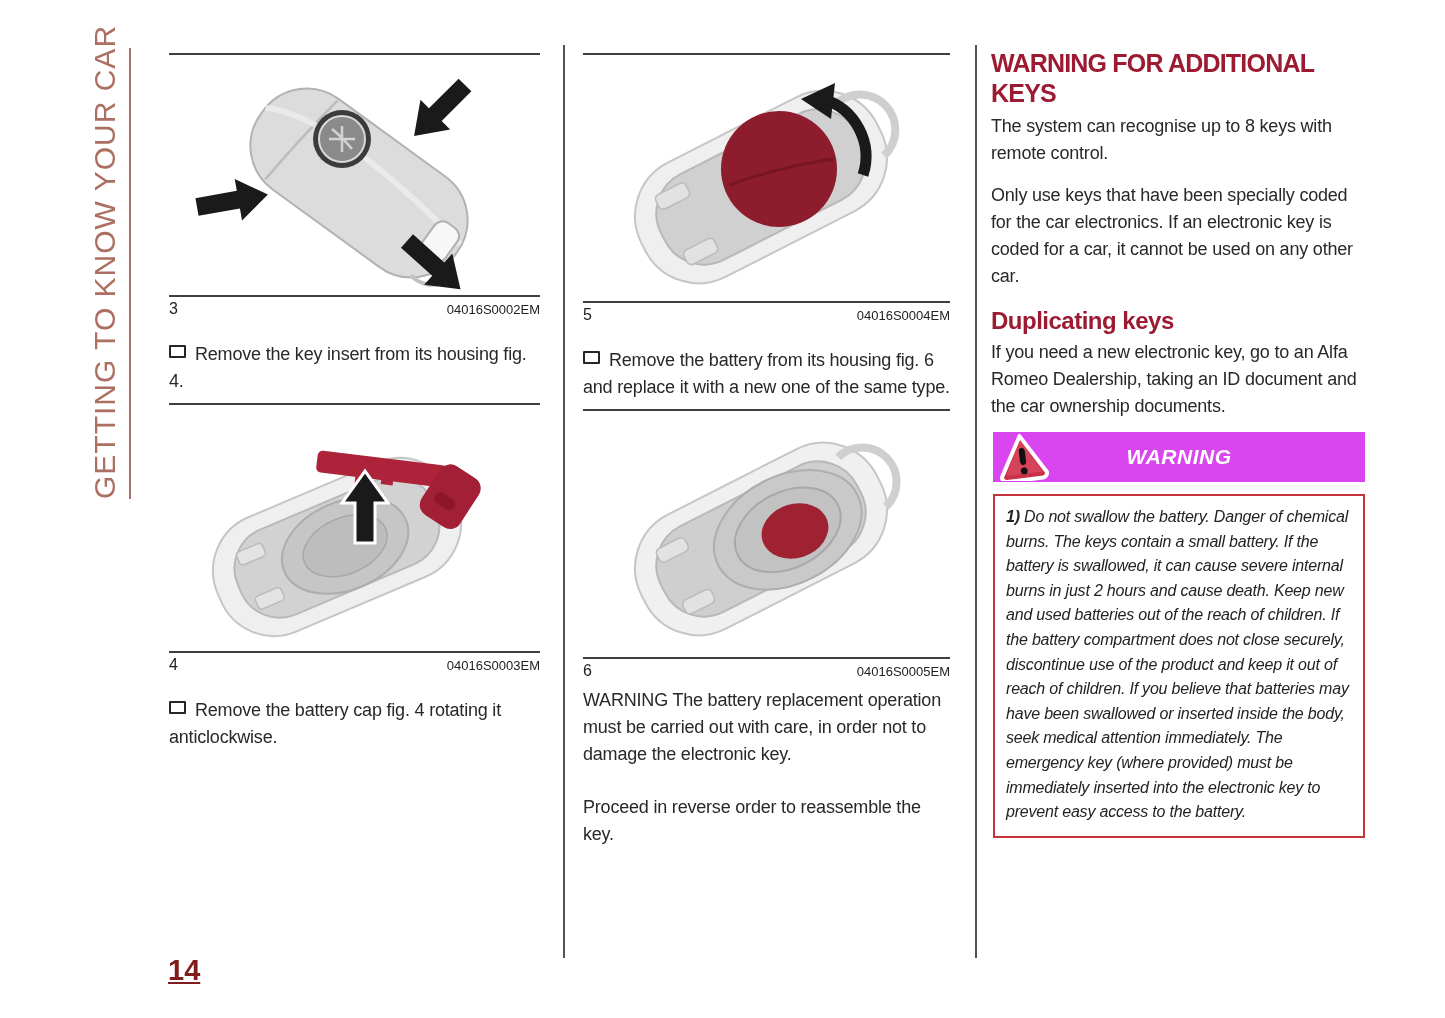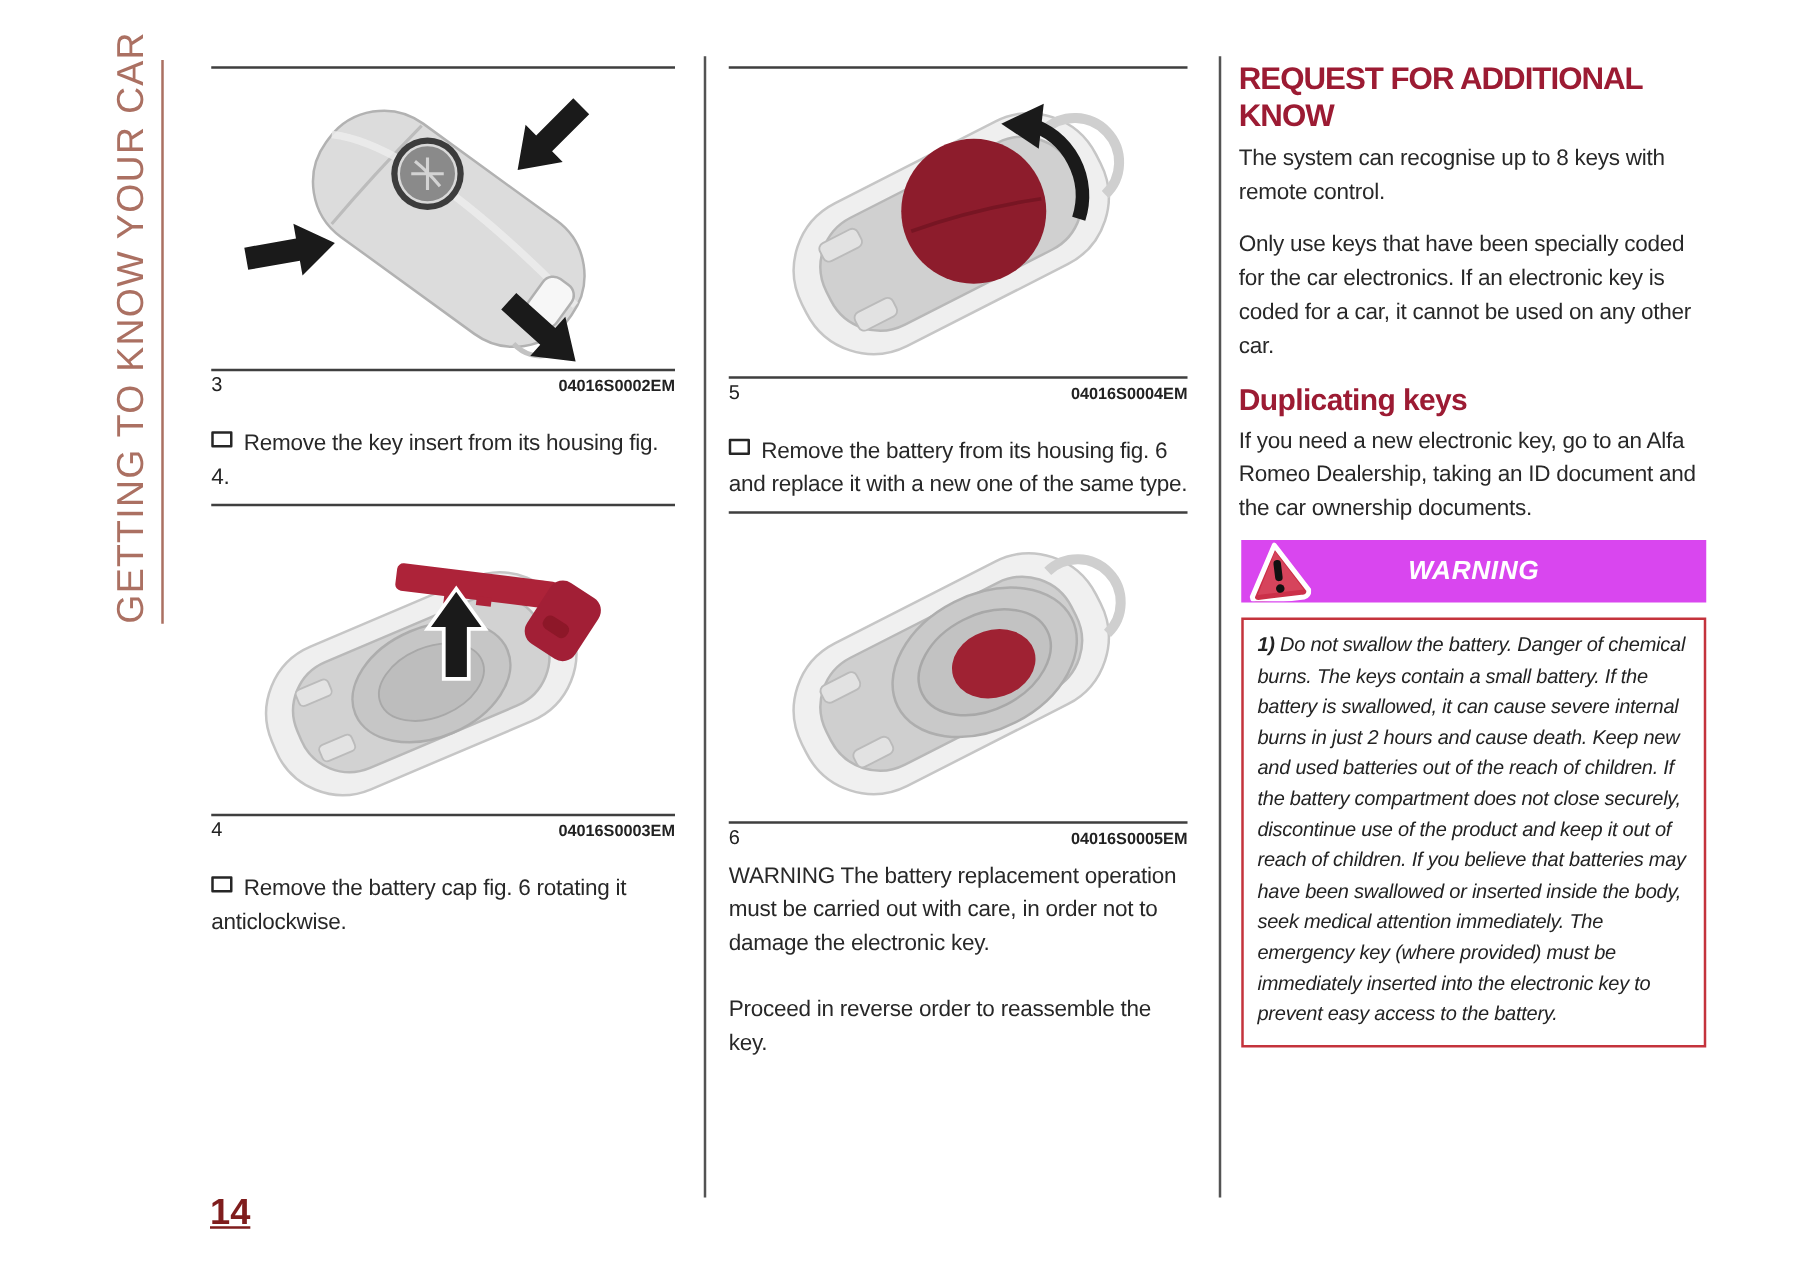--- a/index.html
+++ b/index.html
@@ -21,21 +21,21 @@
   #col3{left:991px;top:48px;width:376px;}
   
   .figure{width:100%;}
   .fig-rule{border-top:2px solid #3f3f3f;height:0;}
   .fig-img{display:block;width:100%;}
   .fig-caption{
     border-top:2px solid #3f3f3f;display:flex;justify-content:space-between;
     align-items:baseline;padding-top:3px;height:21px;
   }
   .fig-num{font-size:16px;color:#222;}
-  .fig-code{font-size:13px;font-weight:bold;color:#222;letter-spacing:0;}
+  .fig-code{font-size:13px;font-weight:normal;color:#222;letter-spacing:0;}
   
   .step,.para{font-size:18px;line-height:27px;letter-spacing:-0.2px;margin:0;}
   .step{margin-top:20px;}
   .bullet-box{
     display:inline-block;width:13px;height:9px;border:2.5px solid #262626;
     border-radius:1px;margin-right:9px;vertical-align:2px;
   }
   .mt8{margin-top:8px;}
   
   .h1red{
@@ -136,21 +136,21 @@
           <polygon points="0,-10 40,-10 40,-23 72,0 40,23 40,10 0,10" fill="#1a1a1a" stroke="#ffffff" stroke-width="3"></polygon>
         </g>
       </svg>
       <div class="fig-caption">
         <span class="fig-num">4</span>
         <span class="fig-code">04016S0003EM</span>
       </div>
     </div>
 
     <p class="step">
-      <span class="bullet-box"></span><span>Remove the battery cap fig. 6 rotating it anticlockwise.</span>
+      <span class="bullet-box"></span><span>Remove the battery cap fig. 4 rotating it anticlockwise.</span>
     </p>
   </div>
 
   <div id="col2" class="col">
 
     <div class="figure">
       <div class="fig-rule"></div>
       <svg class="fig-img" width="367" height="246" viewBox="0 0 367 246">
         <g transform="translate(178,132) rotate(-27)">
           <rect x="-132" y="-64" width="264" height="128" rx="60" fill="#efefef" stroke="#c6c6c6" stroke-width="2"></rect>
@@ -194,21 +194,21 @@
         <span class="fig-num">6</span>
         <span class="fig-code">04016S0005EM</span>
       </div>
     </div>
 
     <p class="para" style="margin-top:4px;">WARNING The battery replacement operation must be carried out with care, in order not to damage the electronic key.</p>
     <p class="para" style="margin-top:26px;">Proceed in reverse order to reassemble the key.</p>
   </div>
 
   <div id="col3" class="col">
-    <h1 class="h1red">REQUEST FOR ADDITIONAL KNOW</h1>
+    <h1 class="h1red">WARNING FOR ADDITIONAL KEYS</h1>
     <p class="para">The system can recognise up to 8 keys with remote control.</p>
     <p class="para">Only use keys that have been specially coded for the car electronics. If an electronic key is coded for a car, it cannot be used on any other car.</p>
     <h2 class="h2red">Duplicating keys</h2>
     <p class="para">If you need a new electronic key, go to an Alfa Romeo Dealership, taking an ID document and the car ownership documents.</p>
 
     <div class="warn-bar">
       <span class="warn-icon">
         <svg width="54" height="48" viewBox="0 0 54 48">
           <g transform="rotate(-7 27 24)">
             <path d="M 27 3 L 50 42 a 5 5 0 0 1 -4.5 5 L 9 47 a 5 5 0 0 1 -4.5 -5 Z" fill="#cb3049" stroke="#ffffff" stroke-width="4" stroke-linejoin="round"></path>

